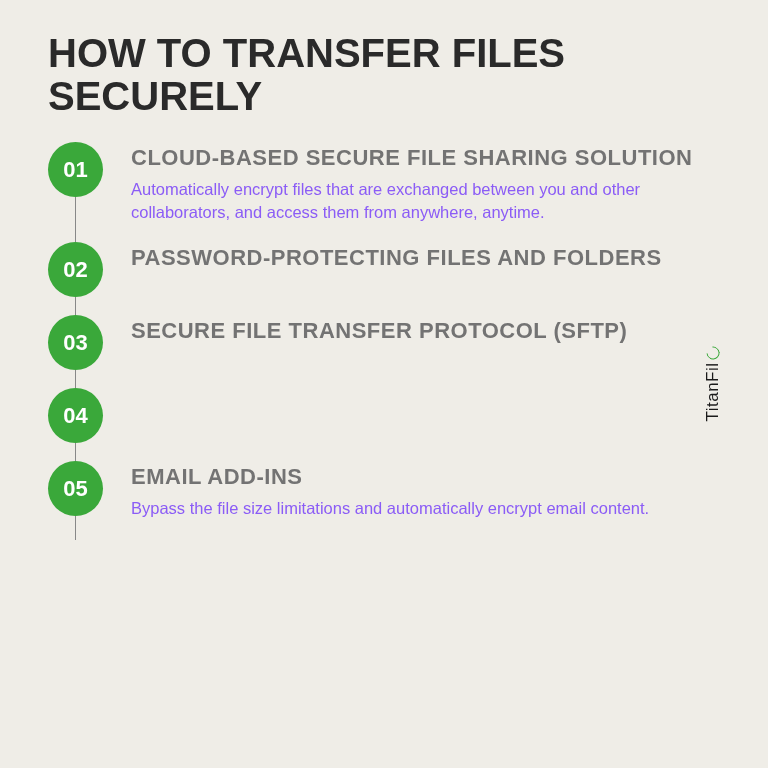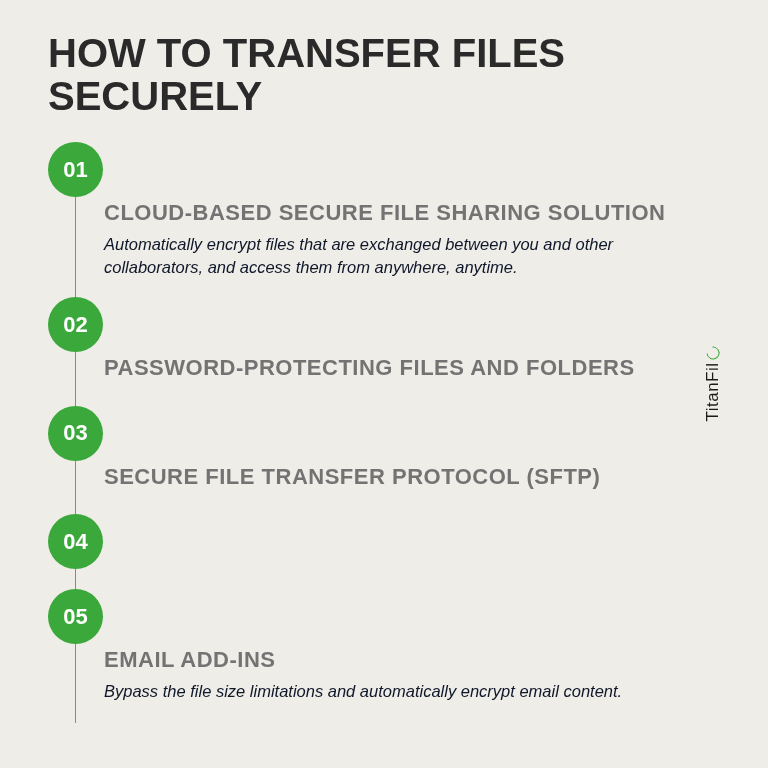--- a/index.html
+++ b/index.html
@@ -33,21 +33,20 @@
       top: 27px;
       bottom: -20px;
       width: 1px;
       background: #888;
     }
     .item {
       position: relative;
       display: flex;
       align-items: flex-start;
       margin-bottom: 18px;
-      flex-direction: column;
     }
     .circle {
       position: relative;
       flex-shrink: 0;
       width: 55px;
       height: 55px;
       border-radius: 50%;
       background: #3aa83a;
       color: #fff;
       display: flex;
@@ -67,23 +66,22 @@
       font-size: 22px;
       font-weight: 900;
       letter-spacing: 0.5px;
       color: #737373;
       text-transform: uppercase;
       line-height: 1.25;
       margin-bottom: 6px;
     }
     .item-body {
       font-size: 16.5px;
-      color: #0f172a;
+      color: #8b5cf6;
       line-height: 1.4;
-      font-style: italic;
     }
     .brand {
       position: absolute;
       right: 18px;
       top: 50%;
       transform: translateY(-50%) rotate(-90deg);
       transform-origin: center;
       font-size: 17px;
       color: #1a1a1a;
       font-weight: 500;

